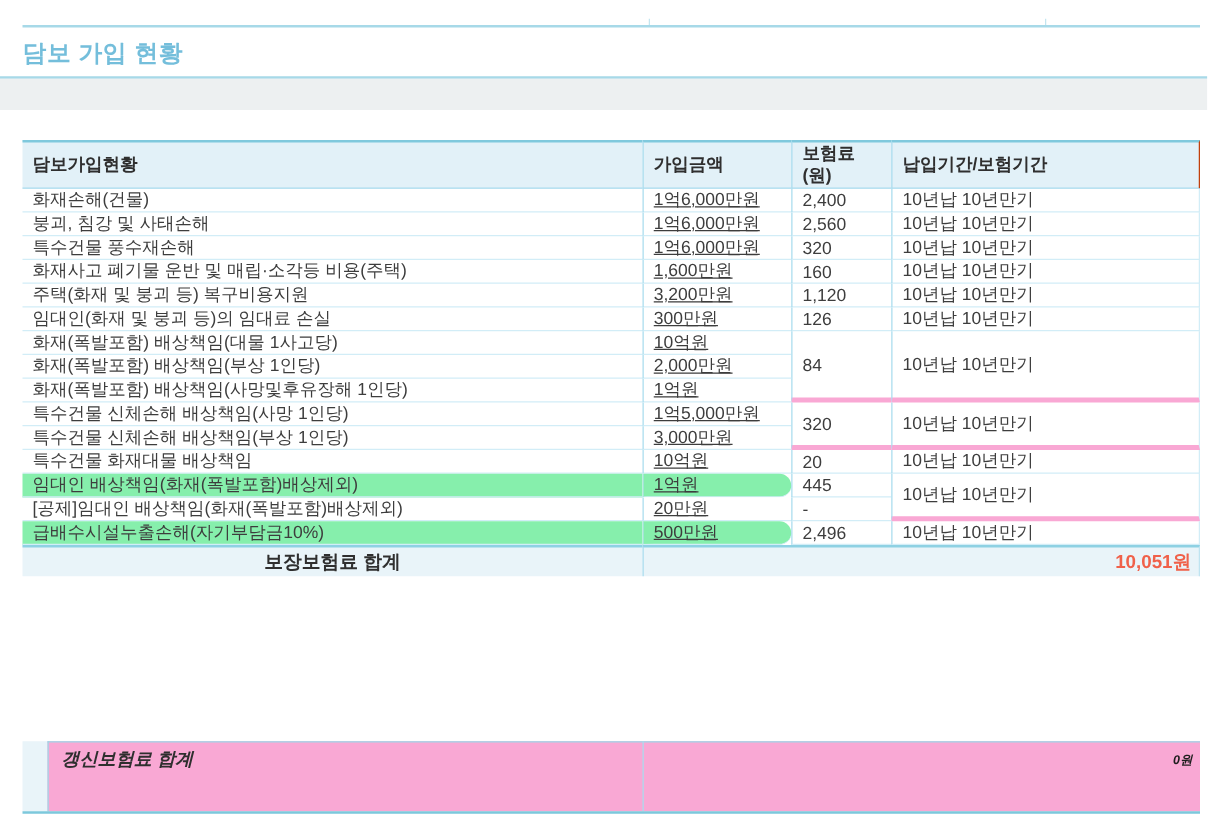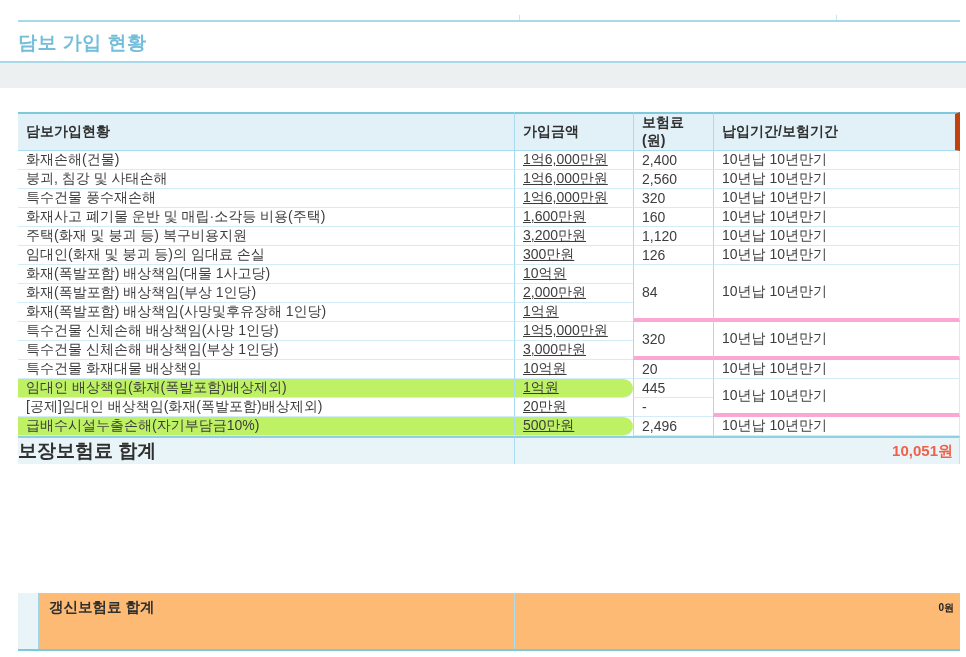--- a/index.html
+++ b/index.html
@@ -17,40 +17,40 @@
   .title-rule { position:absolute; left:0; top:61px; width:966px; height:2px; background:#a7d9e8; }
   .section-band { position:absolute; left:0; top:63px; width:966px; height:25px; background:#edf0f1; }
 
   table.coverage-table { position:absolute; left:18px; top:84px; width:942px;
     border-collapse:separate; border-spacing:0; table-layout:fixed; font-size:14px;margin-top:28px; }
   col.c1 { width:496px; } col.c2 { width:119px; } col.c3 { width:80px; } col.c4 { width:247px; }
 
   thead th { background:#e2f1f8; border-top:2px solid #7fc9dd; border-bottom:1px solid #a9dcee;
     height:27px; font-size:14px; font-weight:bold; color:#2f2f2f; text-align:left; padding:0 8px; }
   thead th + th { border-left:1px solid #a9dcee; }
-  thead th:last-child { border-right:5px solid #c2410c; }
+  thead th:last-child { border-right:1px solid #c2410c; }
 
   tbody td { height:17px; border-bottom:1px solid #d2edf7; padding:0 8px; color:#3d3d3d; vertical-align:middle; }
   td.c-name { text-align:left; }
   td.c-amt  { border-left:1px solid #a9dcee; text-align:left;text-decoration:underline; }
   td.c-prem { border-left:1px solid #a9dcee; }
   td.c-per  { border-left:1px solid #a9dcee; text-align:left; border-right:1px solid #d2edf7; }
   td.merged { border-bottom:4px solid #f9a8d4; }
 
-  td.hl { background:#bef264; }
+  td.hl { background:#86efac; }
   td.hl-end { border-radius:0 10px 10px 0; }
 
   tfoot td { height:25px; background:#e9f4f9; border-top:2px solid #8ed1e3; }
-  td.sum-label { font-weight:bold; font-size:19px; color:#2f2f2f; }
+  td.sum-label { text-align:center; font-weight:bold; font-size:15px; color:#2f2f2f; }
   td.sum-value { text-align:right; font-weight:bold; font-size:15px; color:#f0614a;
     border-left:1px solid #a9dcee; padding-right:6px; border-right:1px solid #bfe4f1; }
 
   .summary-bc { position:absolute; left:18px; top:593px; width:942px; height:56px; background:#e9f4f9; }
-  .bc-inner { position:absolute; left:20px; top:0; right:0; bottom:0; background:#fdba74;
-    border-left:1.5px solid #9dd7e7; border-top:1.5px solid #9dd7e7; }
+  .bc-inner { position:absolute; left:20px; top:0; right:0; bottom:0; background:#f9a8d4;
+    border-left:1.5px solid #9dd7e7; border-top:1.5px solid #9dd7e7;font-style:italic; }
   .bc-row { display:flex; justify-content:space-between; align-items:center; height:27px; padding:0 6px 0 10px; }
   .bc-label { font-weight:bold; font-size:14.5px; color:#2f2f2f; }
   .bc-val { font-weight:bold; font-size:10px; color:#1d1d1d; }
   .bc-divider { position:absolute; left:496px; top:0; bottom:0; width:1px; background:#a9dcee; }
 
   .bottom-rule { position:absolute; left:18px; top:649px; width:942px; height:2px; background:#7cc8dc; }
 </style>
 </head>
 <body>
 

